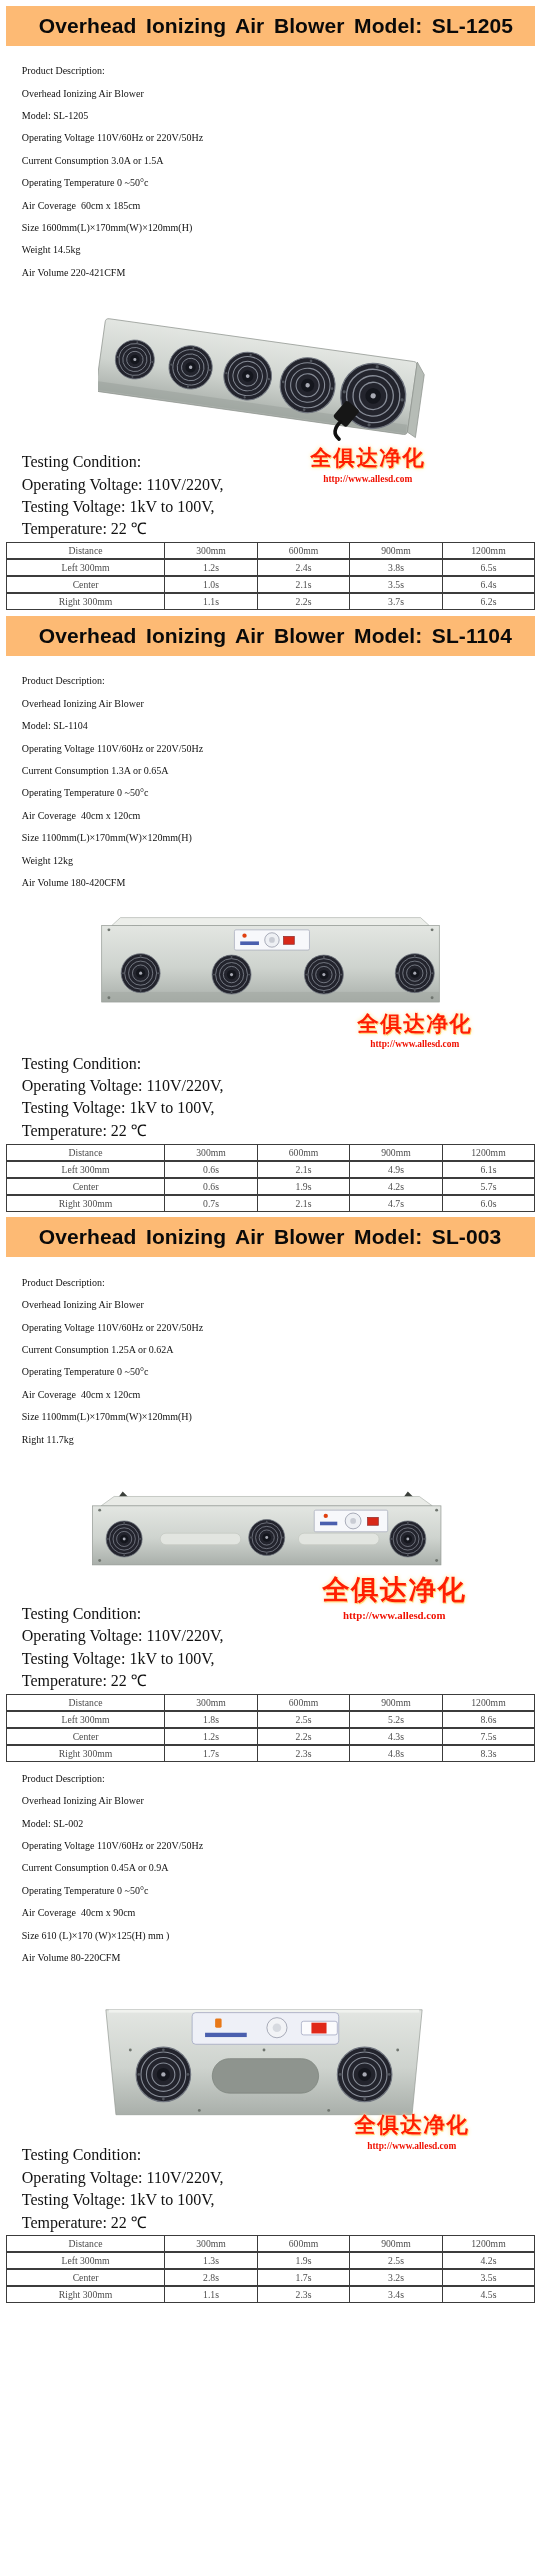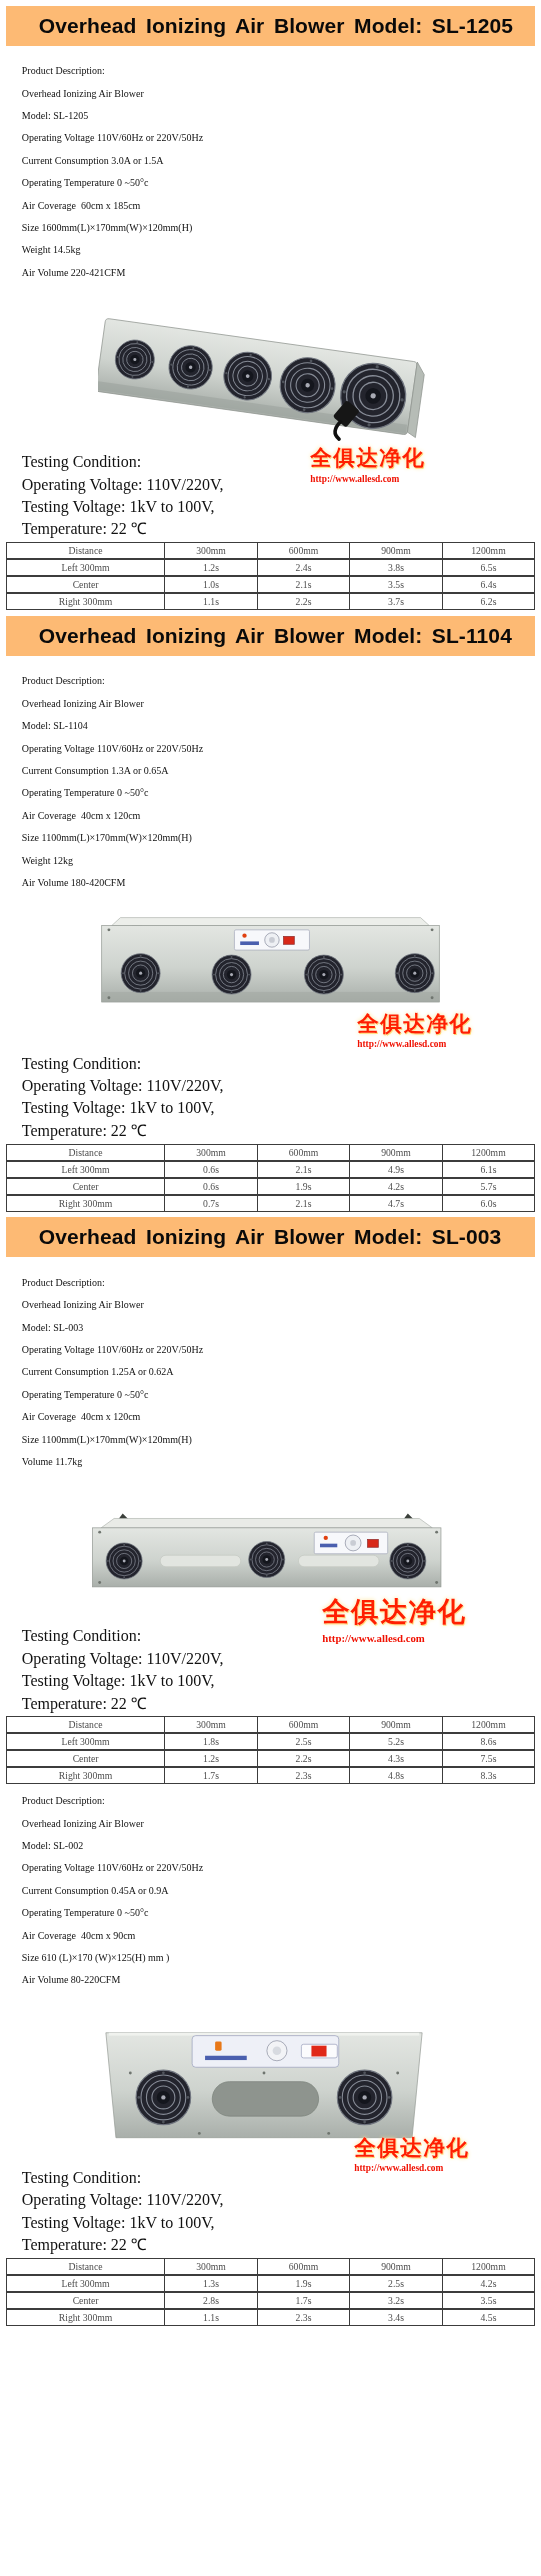--- a/index.html
+++ b/index.html
@@ -10,21 +10,21 @@
        margin-bottom:14.4px;font-family:"Liberation Sans",sans-serif;font-weight:bold;
        font-size:21px;letter-spacing:0.1px;word-spacing:3.6px;color:#0a0a0a;}
   .desc{margin-left:16px;font-size:10px;line-height:22.4px;}
   .desc div{white-space:pre-wrap;}
   .mid{position:relative;}
   .mid svg{position:absolute;}
   .mid1{height:167px;} .mid1 svg{left:92px;top:4.3px;}
   .mid2{height:158px;} .mid2 svg{left:84px;top:19px;}
   .mid3{height:152px;} .mid3 svg{left:76px;top:39px;}
   .mid4{height:175px;} .mid4 svg{left:85px;top:35px;}
-  .brand{position:absolute;z-index:3;}
+  .brand{position:absolute;text-align:center;z-index:3;}
   .mid1 .brand{top:159px;right:110px;}
   .mid2 .brand{top:114px;right:63px;}
   .mid3 .brand{top:121px;right:69px;}
   .mid4 .brand{top:141px;right:66px;}
   .brand-cn{font-family:"DejaVu Sans",sans-serif;font-weight:bold;font-size:21.6px;letter-spacing:1.4px;
             color:#ff1f00;text-shadow:0 0 1.4px #fff,0 0 4.3px #ffe089,0.7px 0.7px 0 #ffd24d;}
   .mid3 .brand-cn{font-size:27.4px;}
   .brand-url{font-family:Liberation Serif, serif;font-weight:bold;font-size:9.4px;color:#f01000;margin-top:1.4px;}
   .mid3 .brand-url{font-size:10.8px;}
   .testing{margin-left:16px;font-size:16px;line-height:22.4px;}
@@ -251,27 +251,26 @@
     </table>
   </section>
 
   <section class="product">
     <header class="bar">
       <span>Overhead Ionizing Air Blower Model: SL-003</span>
     </header>
     <div class="desc">
         <div>Product Description:</div>
         <div>Overhead Ionizing Air Blower</div>
-        <div>Model: SL-003</div>
         <div>Operating Voltage 110V/60Hz or 220V/50Hz</div>
         <div>Current Consumption 1.25A or 0.62A</div>
         <div>Operating Temperature 0 ~50°c</div>
         <div>Air Coverage  40cm x 120cm</div>
         <div>Size 1100mm(L)×170mm(W)×120mm(H)</div>
-        <div>Volume 11.7kg</div>
+        <div>Right 11.7kg</div>
       </div>
 
     <div class="mid mid3">
       <svg width="368" height="90" viewBox="0 0 510 125">
         <polygon points="50,10 64,10 56,2" fill="#3a3f3a"></polygon>
         <polygon points="446,10 460,10 452,2" fill="#3a3f3a"></polygon>
         <polygon points="26,22 486,22 468,9 44,9" fill="#e9ebe7" stroke="#b3b8b2"></polygon>
         <rect x="14" y="22" width="484" height="82" fill="url(#gbody)" stroke="#949a94"></rect>
         <rect x="108" y="60" width="112" height="16" rx="8" fill="#e2e5e0" stroke="#c4c8c2"></rect>
         <rect x="300" y="60" width="112" height="16" rx="8" fill="#e2e5e0" stroke="#c4c8c2"></rect>

